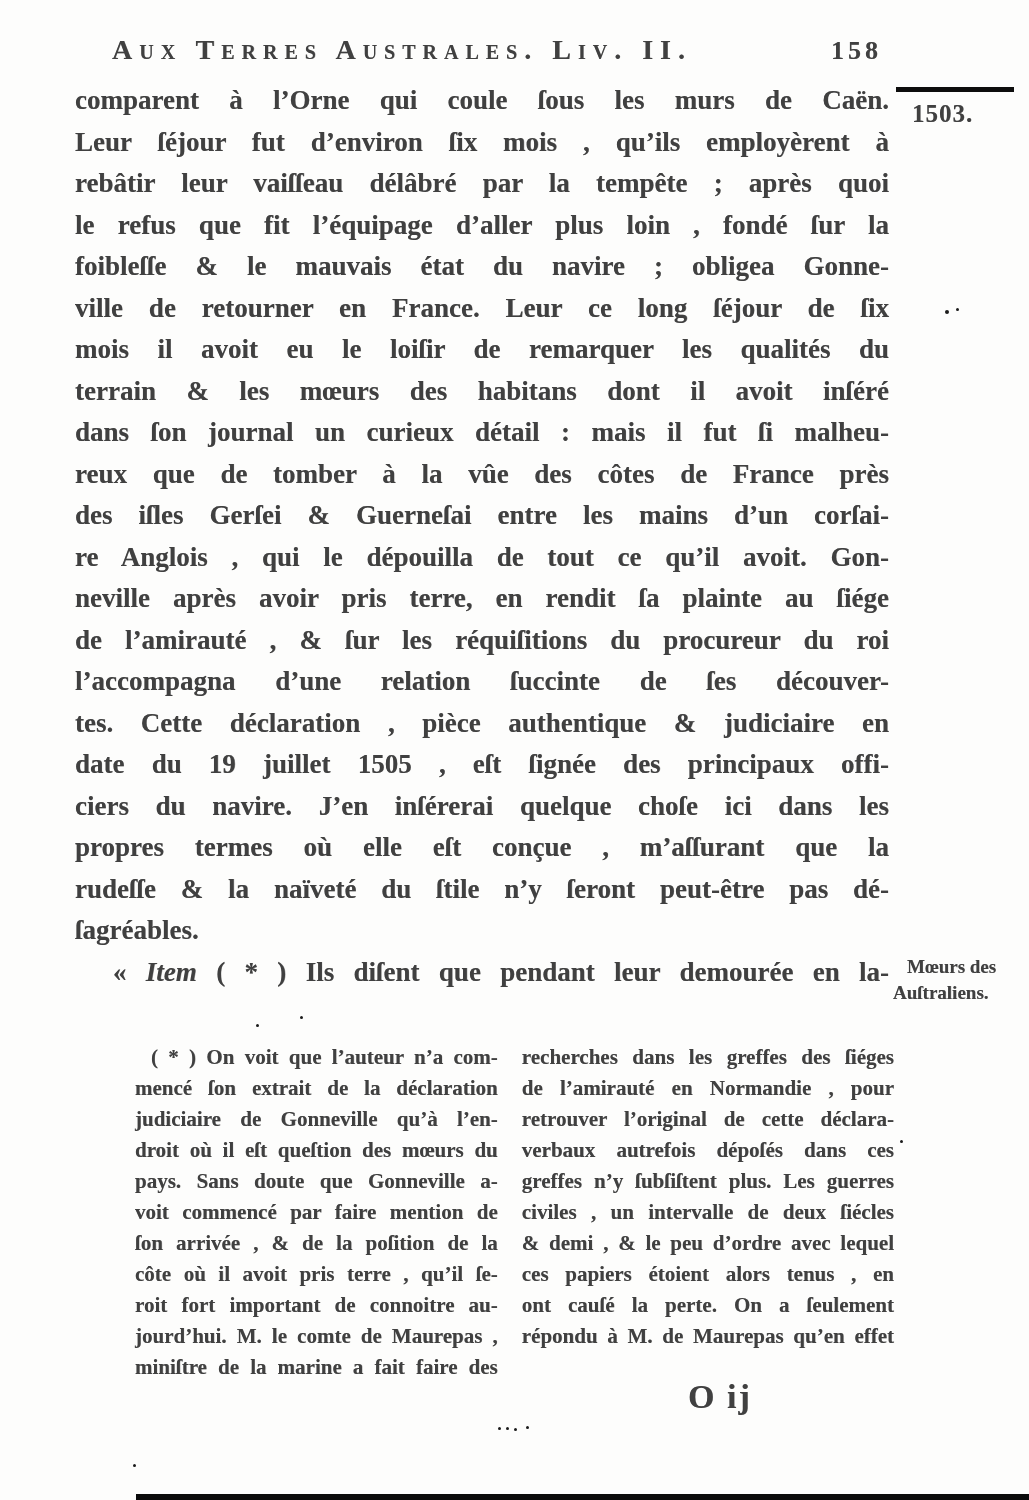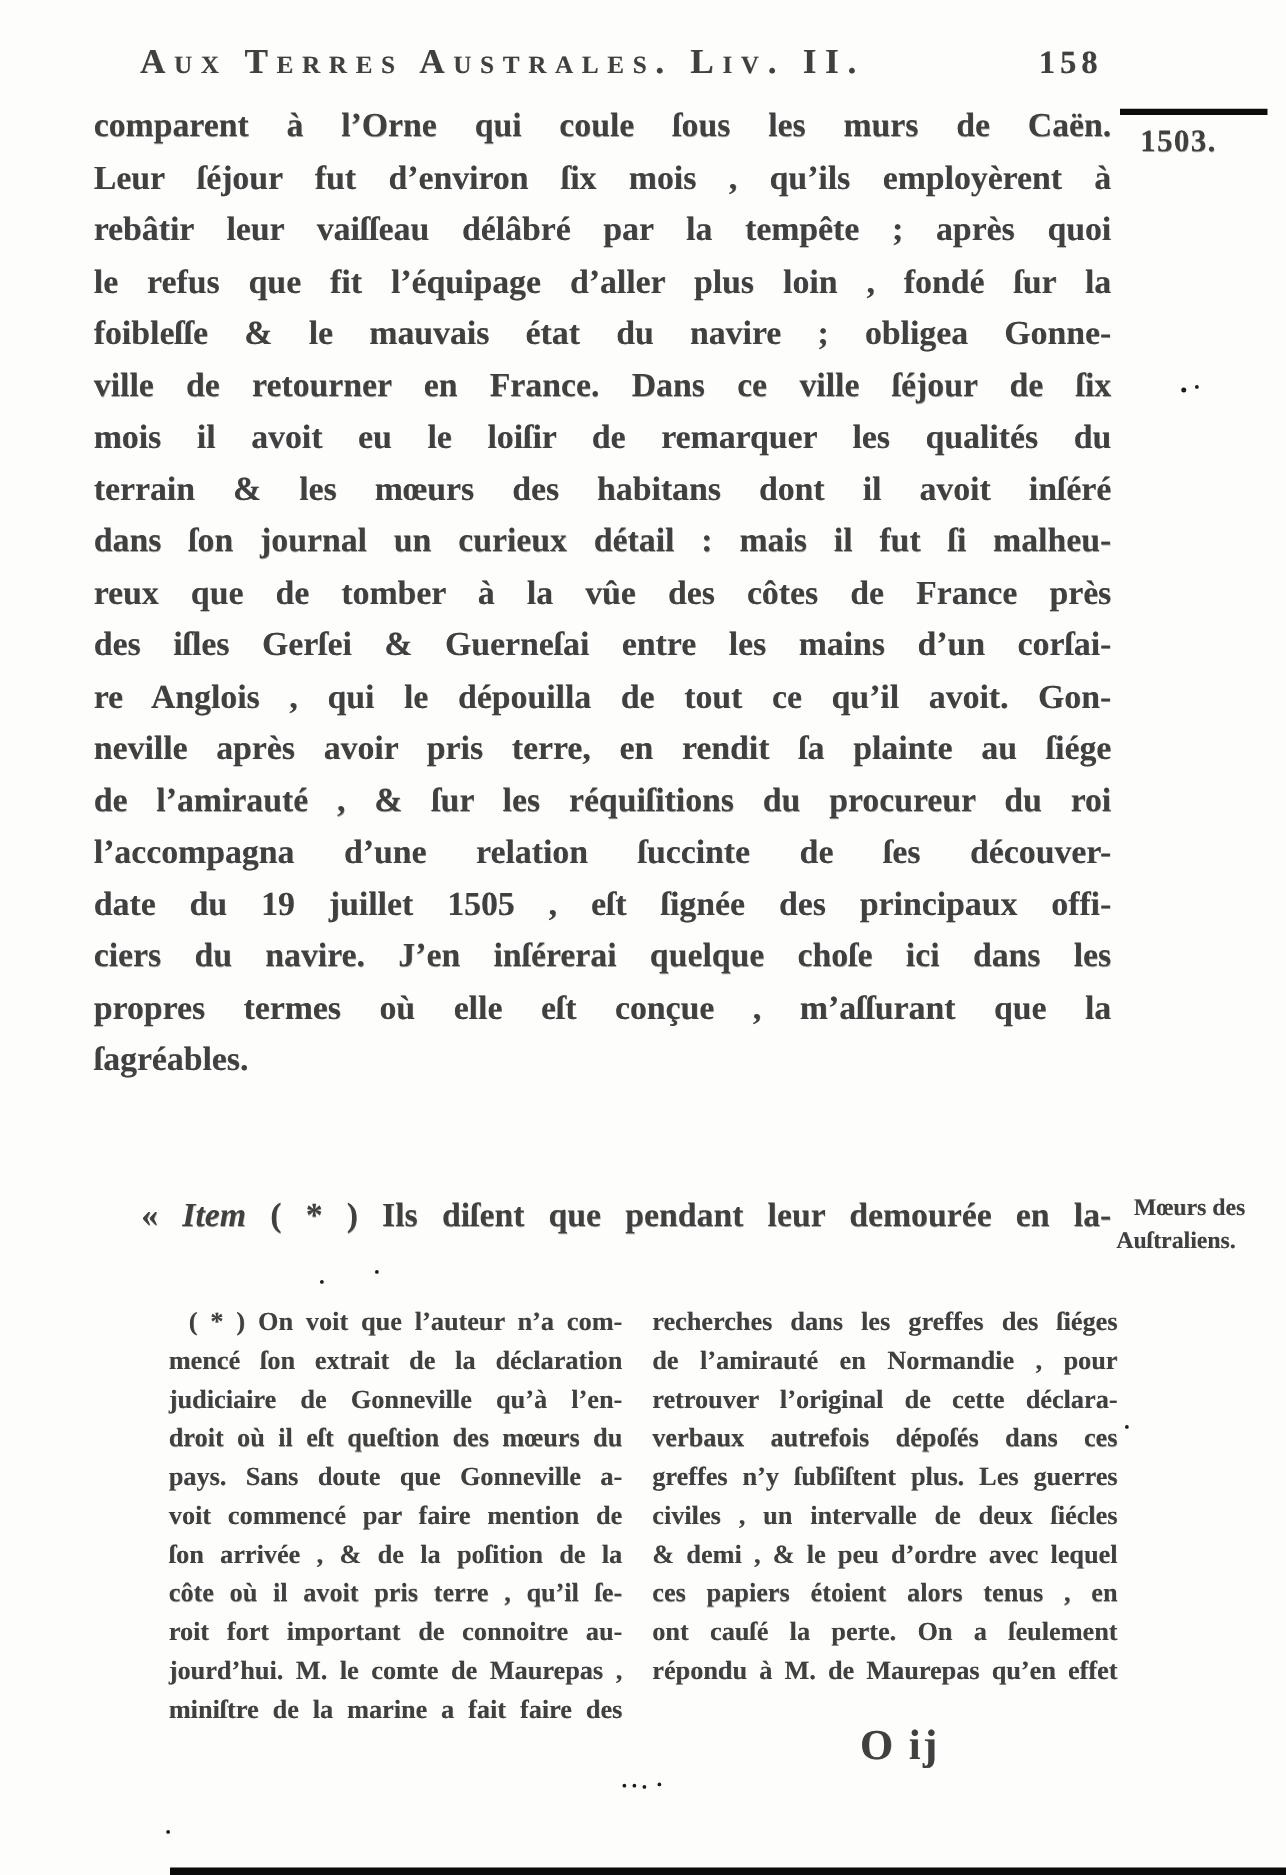--- a/index.html
+++ b/index.html
@@ -76,33 +76,35 @@
   <div class="year-rule"></div>
   <div class="margin-year">1503.</div>
 
   <div class="body-text">
 
   <div class="tline">comparent à l’Orne qui coule ſous les murs de Caën.</div>
       <div class="tline">Leur ſéjour fut d’environ ſix mois , qu’ils employèrent à</div>
       <div class="tline">rebâtir leur vaiſſeau délâbré par la tempête ; après quoi</div>
       <div class="tline">le refus que fit l’équipage d’aller plus loin , fondé ſur la</div>
       <div class="tline">foibleſſe &amp; le mauvais état du navire ; obligea Gonne-</div>
-      <div class="tline">ville de retourner en France. Dans ce ville ſéjour de ſix</div>
+      <div class="tline">ville de retourner en France. Leur ce long ſéjour de ſix</div>
       <div class="tline">mois il avoit eu le loiſir de remarquer les qualités du</div>
       <div class="tline">terrain &amp; les mœurs des habitans dont il avoit inſéré</div>
       <div class="tline">dans ſon journal un curieux détail : mais il fut ſi malheu-</div>
       <div class="tline">reux que de tomber à la vûe des côtes de France près</div>
       <div class="tline">des iſles Gerſei &amp; Guerneſai entre les mains d’un corſai-</div>
       <div class="tline">re Anglois , qui le dépouilla de tout ce qu’il avoit. Gon-</div>
       <div class="tline">neville après avoir pris terre, en rendit ſa plainte au ſiége</div>
       <div class="tline">de l’amirauté , &amp; ſur les réquiſitions du procureur du roi</div>
       <div class="tline">l’accompagna d’une relation ſuccinte de ſes découver-</div>
+      <div class="tline">tes. Cette déclaration , pièce authentique &amp; judiciaire en</div>
       <div class="tline">date du 19 juillet 1505 , eſt ſignée des principaux offi-</div>
       <div class="tline">ciers du navire. J’en inſérerai quelque choſe ici dans les</div>
       <div class="tline">propres termes où elle eſt conçue , m’aſſurant que la</div>
+      <div class="tline">rudeſſe &amp; la naïveté du ſtile n’y ſeront peut-être pas dé-</div>
       <div class="tline">ſagréables.</div>
     </div>
 
   <div class="item-line">
     <span>«</span>
     <span class="it">Item</span>
     <span>( * ) Ils diſent que pendant leur demourée en la-</span>
   </div>
 
   <div class="side-note">

